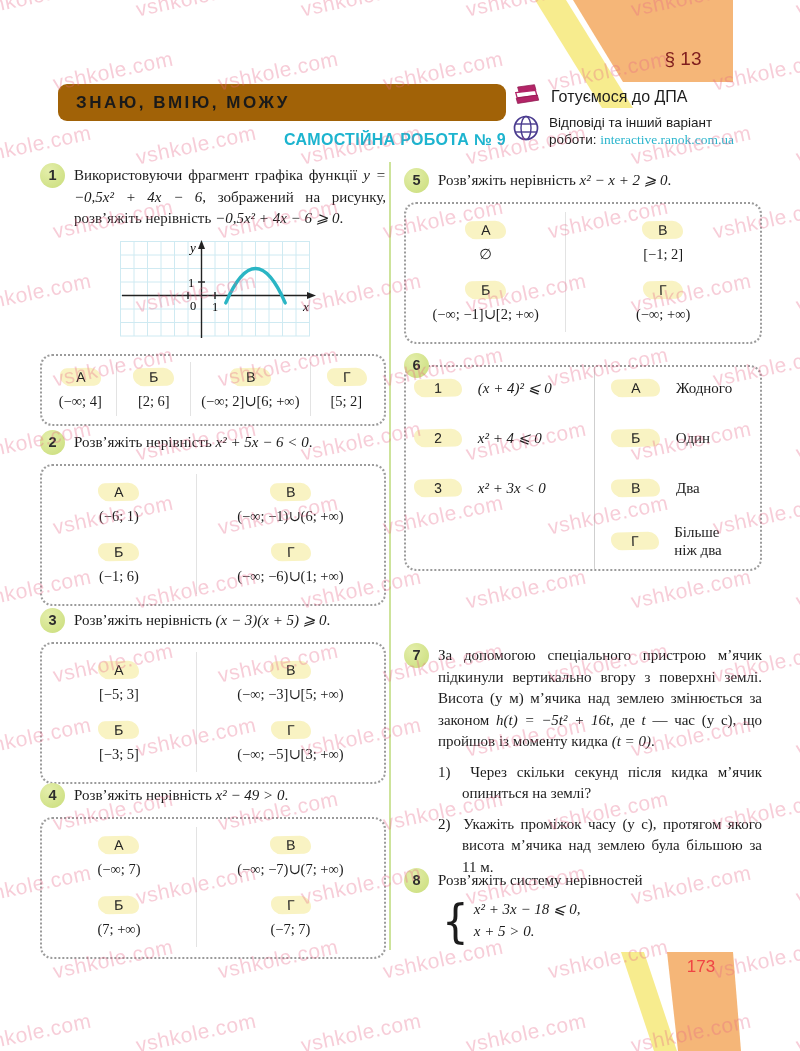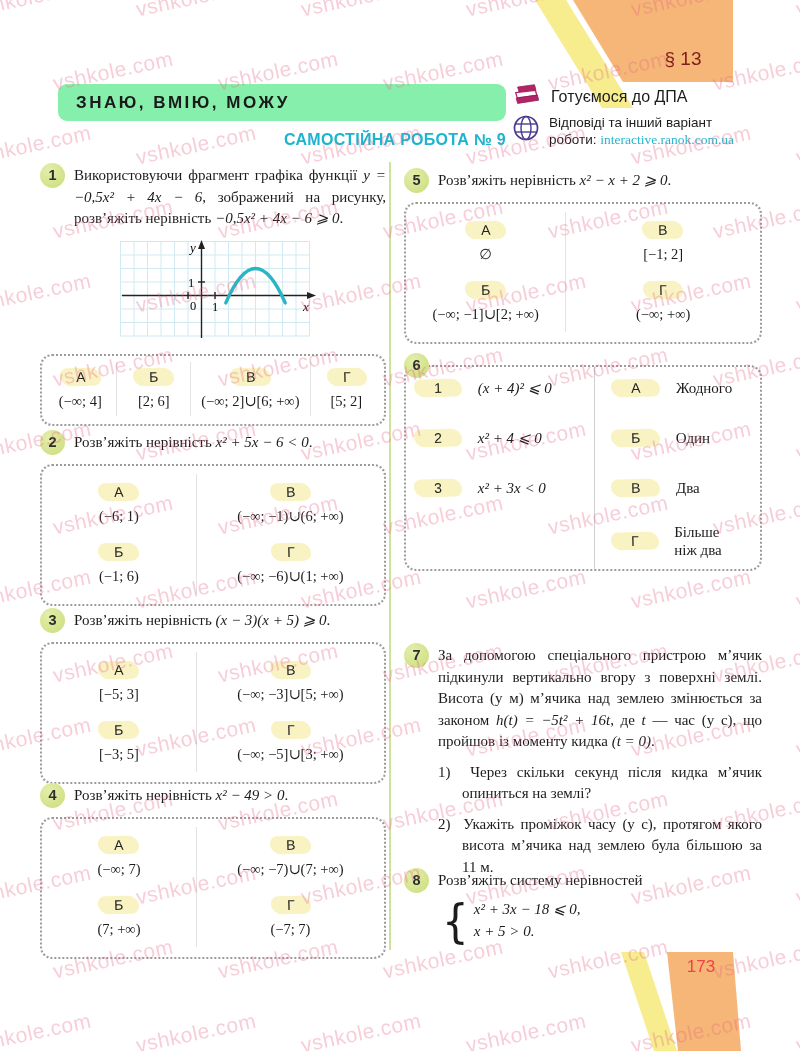--- a/index.html
+++ b/index.html
@@ -6,21 +6,21 @@
   .page{position:relative;width:800px;height:1051px;background:#ffffff;overflow:hidden;
         font-family:"Liberation Serif","DejaVu Serif",serif;color:#1c1c1c;}
   
   .deco{position:absolute;left:0;top:0;width:800px;height:1051px;z-index:1;pointer-events:none;}
   .section-badge{position:absolute;left:648px;top:48px;width:70px;text-align:center;z-index:2;
         font-family:"Liberation Sans",sans-serif;font-size:19px;color:#7f1d1d;}
   .page-number{position:absolute;left:676px;top:957px;width:50px;text-align:center;z-index:2;
         font-family:"Liberation Sans",sans-serif;font-size:17px;color:#ef4444;}
   
   .header-box{position:absolute;left:58px;top:84px;width:448px;height:37px;box-sizing:border-box;
-        background:#86efac;border-radius:9px;z-index:2;
+        background:#a16207;border-radius:9px;z-index:2;
         font-family:"Liberation Sans",sans-serif;font-weight:bold;font-size:17px;
         letter-spacing:2.5px;line-height:37px;padding-left:18px;color:#1a1a1a;}
   .work-title{position:absolute;left:220px;top:131px;width:286px;text-align:right;z-index:2;
         font-family:"Liberation Sans",sans-serif;font-weight:bold;font-size:16px;
         color:#1db4cf;letter-spacing:0.3px;}
   .dpa-row{position:absolute;left:512px;top:82px;display:flex;align-items:center;gap:9px;z-index:2;
         font-family:"Liberation Sans",sans-serif;font-size:16px;}
   .answers-row{position:absolute;left:512px;top:114px;display:flex;align-items:flex-start;gap:9px;z-index:2;
         font-family:"Liberation Sans",sans-serif;font-size:13.5px;line-height:17px;}
   .link{color:#2ab5cd;font-family:Liberation Serif, serif;}

